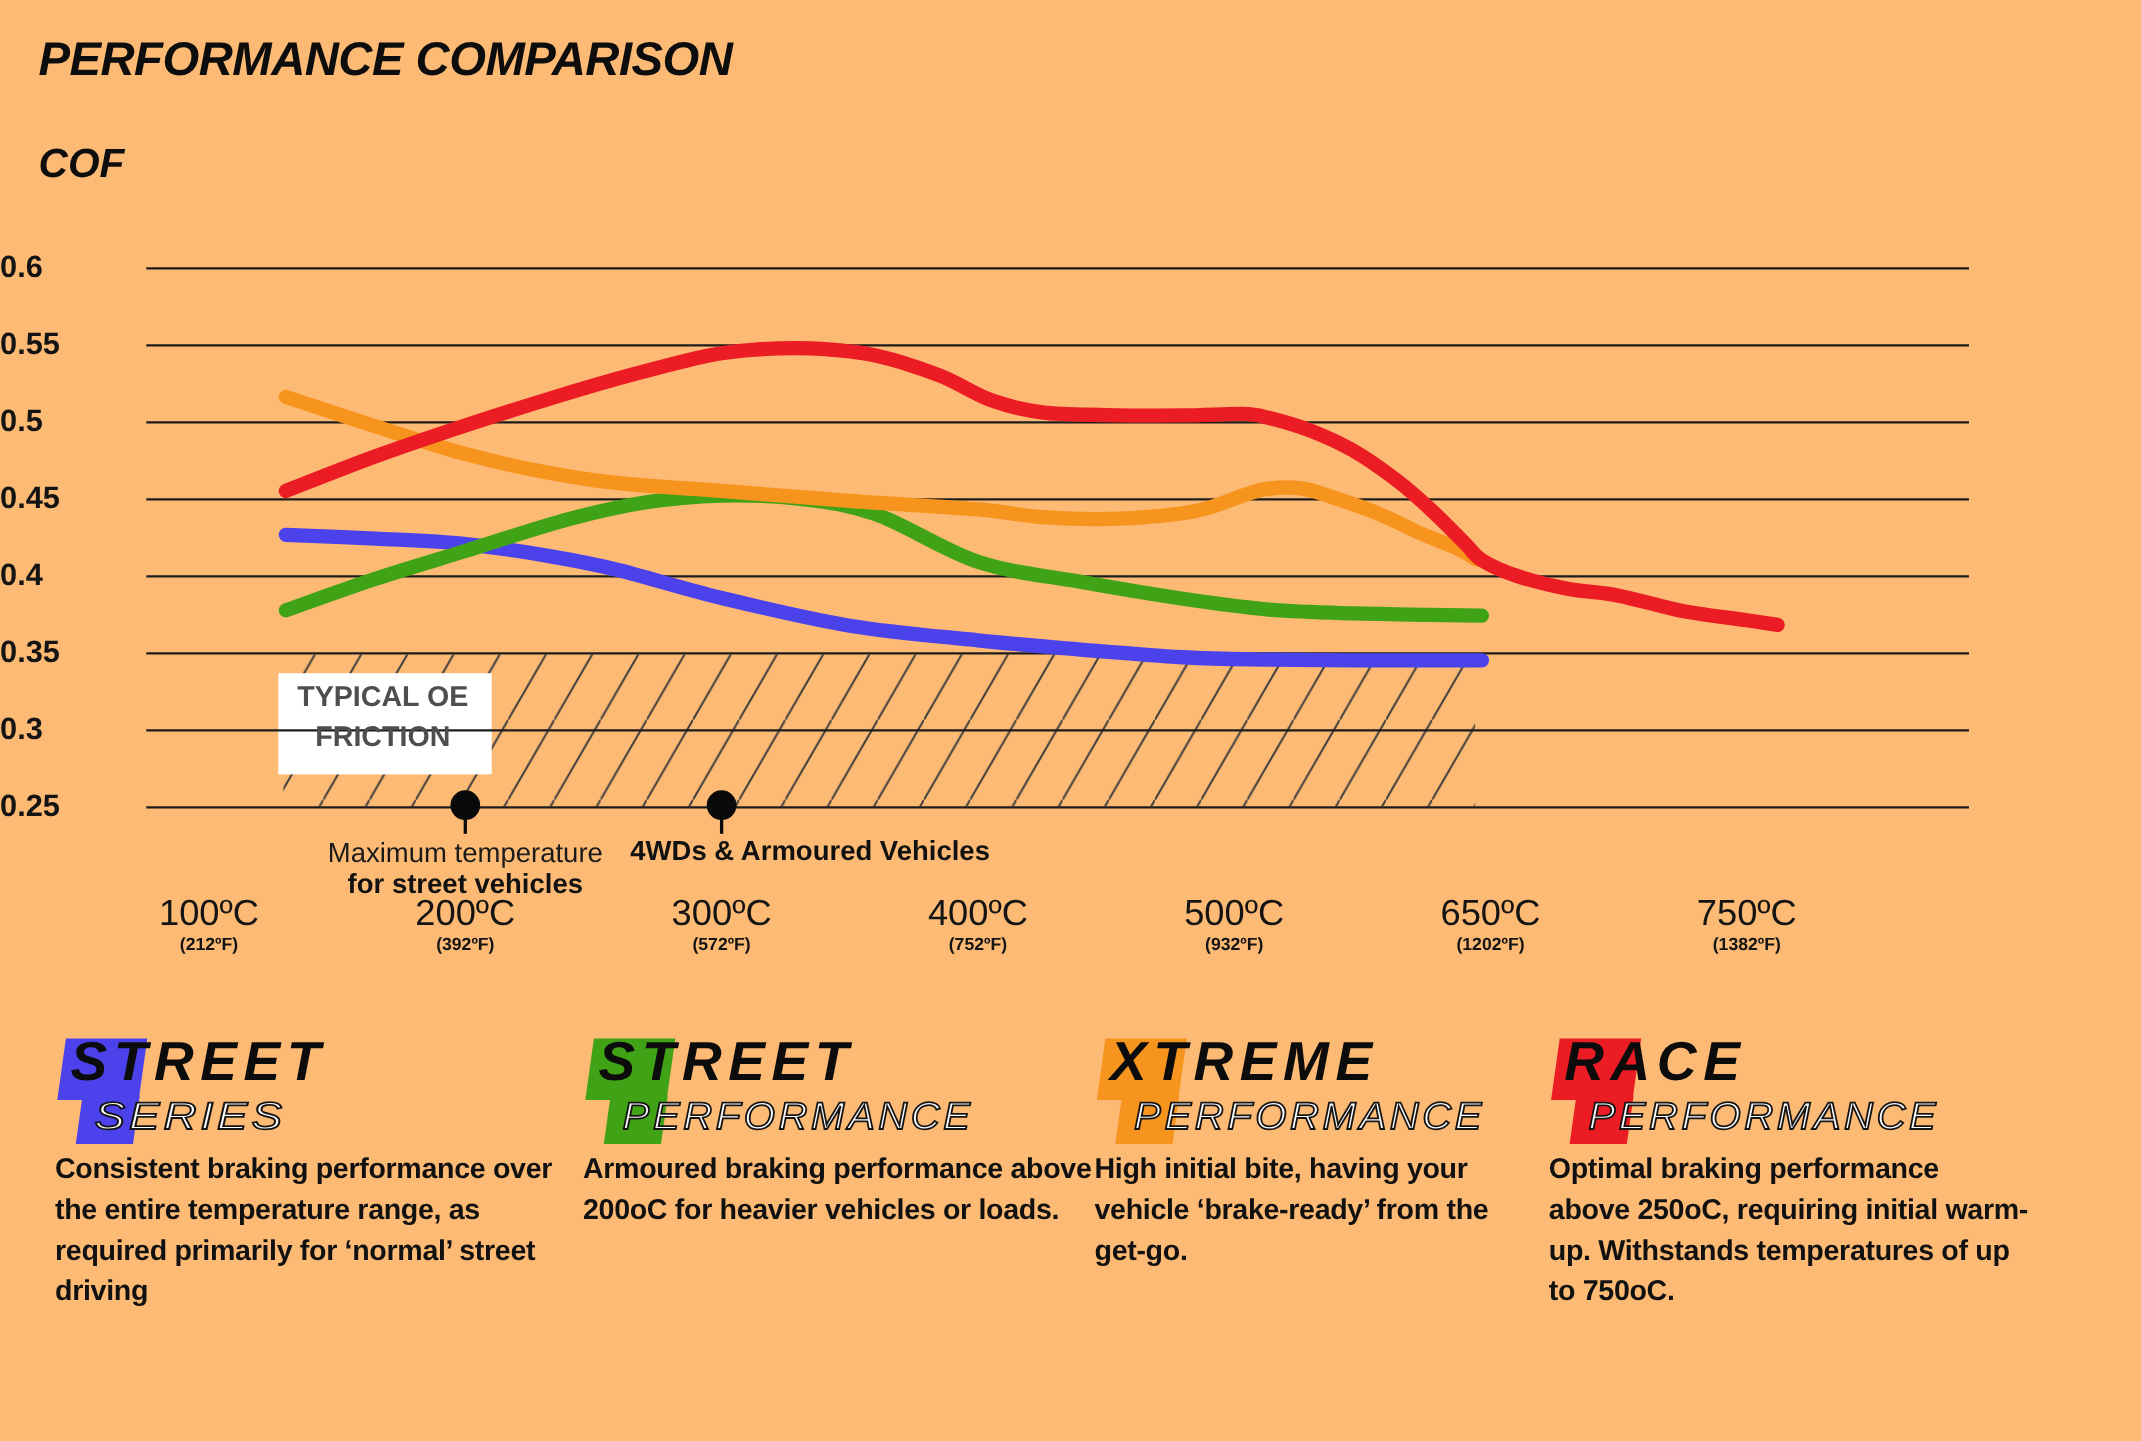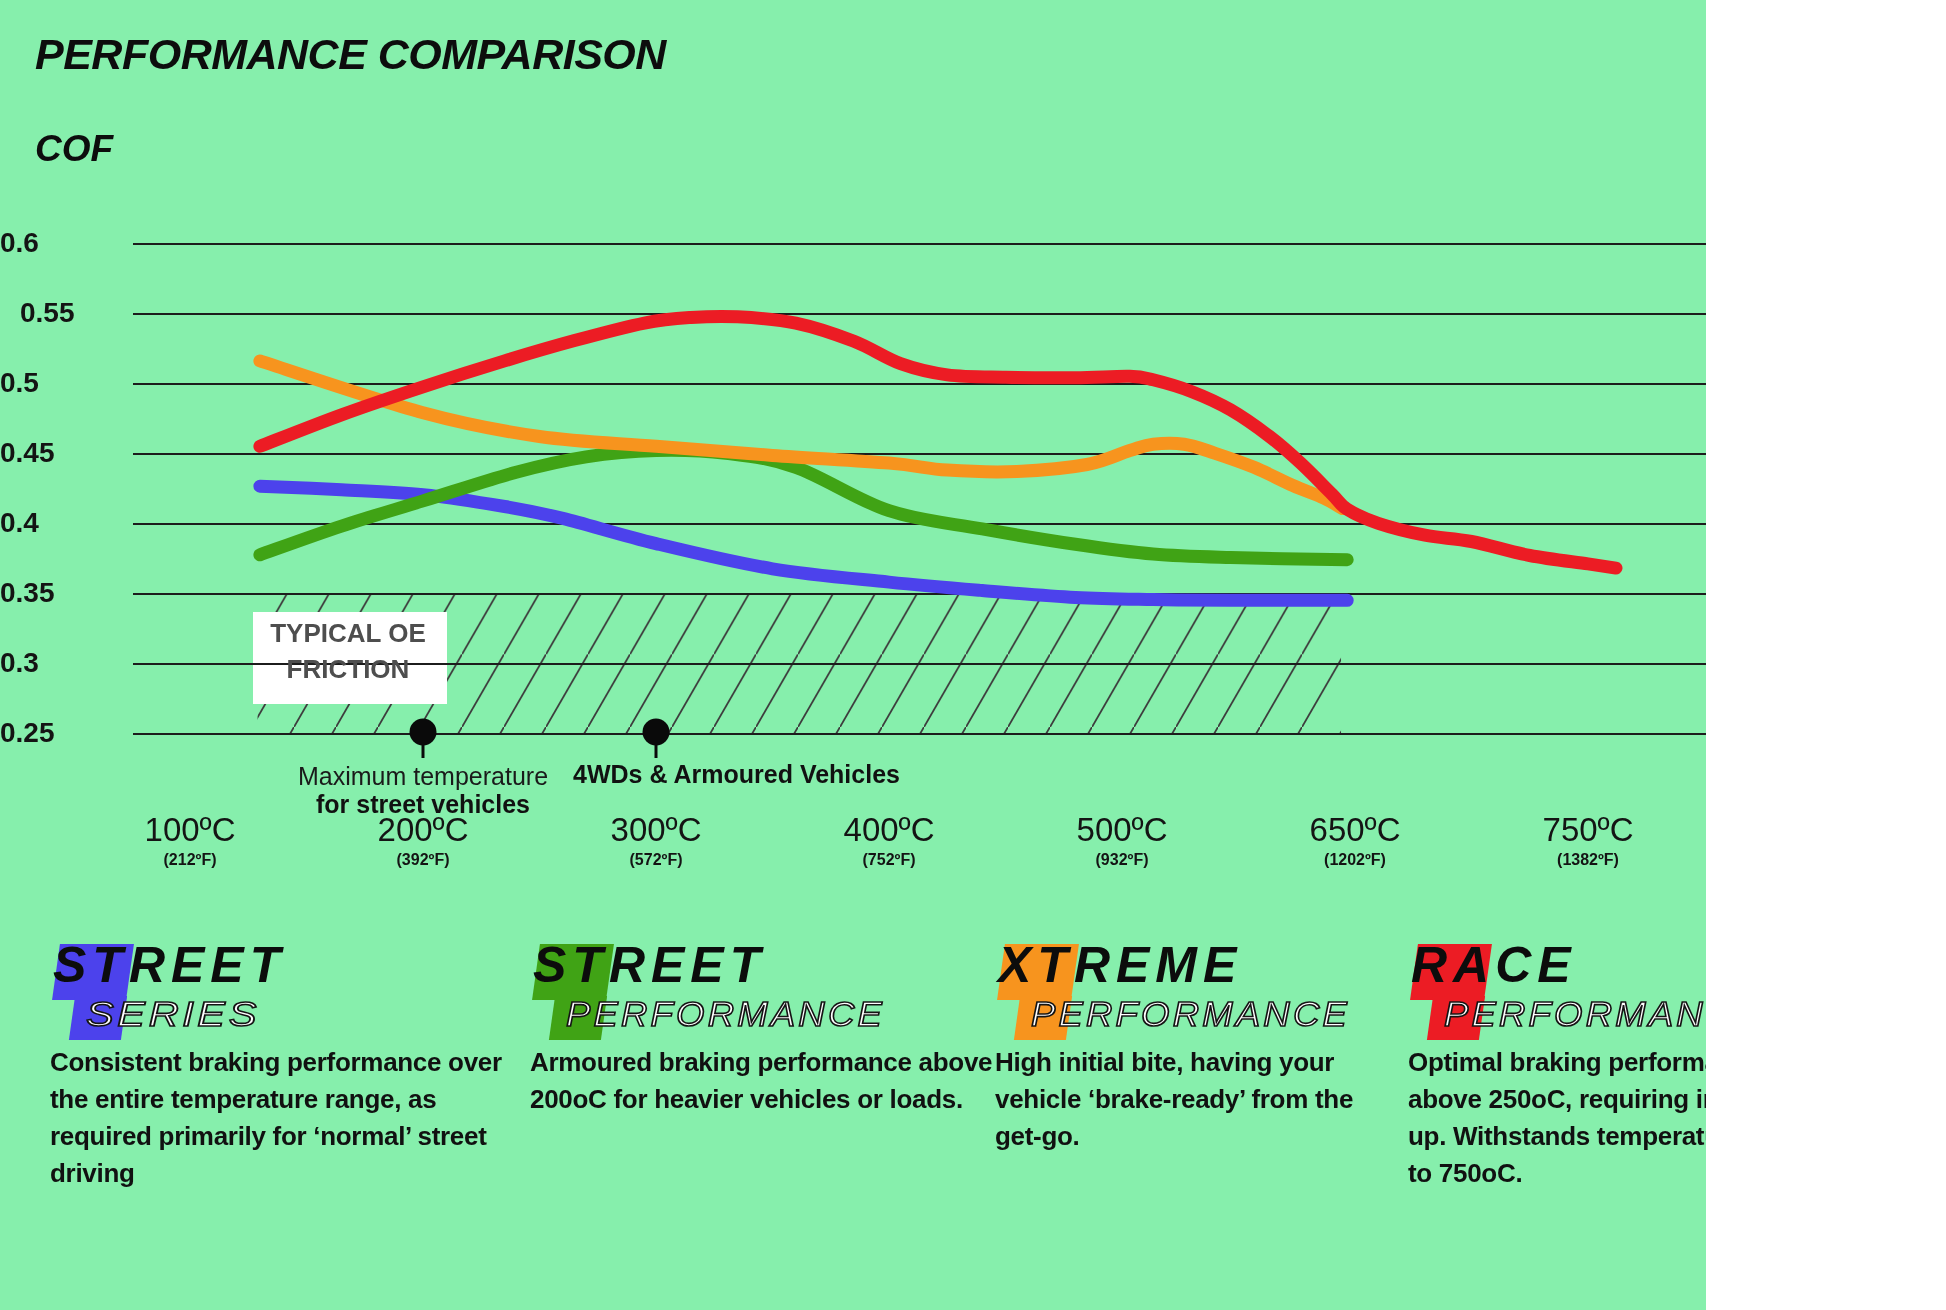--- a/index.html
+++ b/index.html
@@ -1,16 +1,16 @@
 <!DOCTYPE html>
 <html><head>
 <meta charset="utf-8">
 <style>
   html,body{margin:0;padding:0;background:#fff;}
-  #page{position:relative;width:1706px;height:1310px;background:#86efac;overflow:hidden;
+  #page{position:relative;width:1946px;height:1310px;background:#fdba74;overflow:hidden;
         font-family:"Liberation Sans","DejaVu Sans",sans-serif;color:#111;}
   #chart{position:absolute;left:0;top:0;pointer-events:none;}
   #page-title{position:absolute;left:35px;top:30px;margin:0;font-size:43px;font-weight:800;
         font-style:italic;letter-spacing:-0.5px;color:#0d0d0d;}
   #cof-label{position:absolute;left:35px;top:128px;font-size:37px;font-weight:800;font-style:italic;color:#0d0d0d;}
   .ylab{position:absolute;left:0;width:112px;text-align:left;font-size:28px;font-weight:700;color:#141414;}
   .xtick{position:absolute;top:814px;transform:translateX(-50%);text-align:center;white-space:nowrap;}
   .xtick .c{font-size:33px;font-weight:400;line-height:32px;color:#141414;}
   .xtick .f{font-size:16px;font-weight:700;line-height:27px;color:#141414;}
   #oe-label{position:absolute;left:252px;top:615px;width:192px;text-align:center;
@@ -18,21 +18,21 @@
   .ann{position:absolute;white-space:nowrap;}
   .ann .l1{font-size:25px;font-weight:400;line-height:28px;color:#1a1a1a;text-align:right;}
   .ann .l2{font-size:25px;font-weight:700;line-height:29px;color:#111;}
   #ann1{left:423px;top:762px;transform:translateX(-50%);text-align:center;}
   #ann2{left:573px;top:760px;text-align:left;}
   .leg-col{position:absolute;top:942px;}
   .logo{position:relative;height:100px;}
   .blk{position:absolute;transform:skewX(-8deg);}
   .b1{left:6px;top:2px;width:74px;height:56px;}
   .b2{left:22px;top:54px;width:52px;height:44px;}
-  .word{position:absolute;left:3px;top:-6px;font-size:50px;font-weight:800;font-style:italic;
+  .word{position:absolute;left:14px;top:-6px;font-size:50px;font-weight:800;font-style:italic;
         letter-spacing:6px;color:#0c0c0c;z-index:2;white-space:nowrap;}
   .sub{position:absolute;left:34px;top:50px;z-index:2;overflow:visible;}
   .desc{position:absolute;top:102px;font-size:26px;font-weight:700;letter-spacing:-0.3px;
         line-height:37px;color:#111;white-space:pre;}
 </style>
 </head>
 <body>
 
 <div id="page">
   <h1 id="page-title">PERFORMANCE COMPARISON</h1>
@@ -59,21 +59,21 @@
       <path d="M259.9 360.9C287.0833333333333 369.5333333333333,376.4 400.09999999999997,423 412.7C469.6 425.3,500.6666666666667 430.9,539.5 436.5C578.3333333333334 442.1,617.1666666666666 443.15000000000003,656 446.3C694.8333333333334 449.45,733.6666666666666 452.59999999999997,772.5 455.4C811.3333333333334 458.2,859.8666666666667 460.65000000000003,889 463.1C918.1333333333333 465.55,925.9499999999999 468.70000000000005,947.3 470.1C968.65 471.5,993.8166666666667 472.43333333333334,1017.1 471.5C1040.3833333333334 470.56666666666666,1068.2166666666667 468,1087 464.5C1105.7833333333333 461,1118.7833333333333 453.8833333333333,1129.8 450.5C1140.8166666666666 447.1166666666667,1144.05 445.25,1153.1 444.2C1162.1499999999999 443.15,1173.75 442.68333333333334,1184.1 444.2C1194.4499999999998 445.71666666666664,1203.55 449.45,1215.2 453.3C1226.8500000000001 457.15000000000003,1241.05 461.93333333333334,1254 467.3C1266.95 472.6666666666667,1281.25 480.3666666666667,1292.9 485.5C1304.5500000000002 490.6333333333333,1315.6166666666668 494.25,1323.9 498.1C1332.1833333333334 501.95000000000005,1339.4833333333333 506.85,1342.6 508.6" fill="none" stroke="#f7941e" stroke-width="13" stroke-linecap="round" stroke-linejoin="round"></path>
       <path d="M259.9 446.3C273.5 441.05,314.31666666666666 424.7166666666667,341.5 414.8C368.68333333333334 404.8833333333333,395.81666666666666 395.78333333333336,423 386.8C450.18333333333334 377.81666666666666,479.35 368.59999999999997,504.6 360.9C529.85 353.2,551.2 346.90000000000003,574.5 340.6C597.8 334.3,624.9833333333333 326.95000000000005,644.4 323.1C663.8166666666666 319.25,675.4833333333333 318.55,691 317.5C706.5166666666667 316.45,720.0333333333333 315.8666666666667,737.5 316.8C754.9666666666667 317.73333333333335,776.3833333333333 319.0166666666667,795.8 323.1C815.2166666666666 327.18333333333334,836.5333333333333 334.53333333333336,854 341.3C871.4666666666667 348.06666666666666,885.0500000000001 358.1,900.6 363.7C916.15 369.29999999999995,929.8166666666666 372.6333333333333,947.3 374.9C964.7833333333333 377.16666666666663,984.15 376.83333333333337,1005.5 377.3C1026.85 377.76666666666665,1054.6833333333334 377.8666666666667,1075.4 377.7C1096.1166666666668 377.5333333333333,1116.85 375.95,1129.8 376.3C1142.75 376.65000000000003,1142.75 377.23333333333335,1153.1 379.8C1163.4499999999998 382.3666666666667,1178.9666666666667 386.68333333333334,1191.9 391.7C1204.8333333333335 396.71666666666664,1217.75 402.4333333333333,1230.7 409.9C1243.65 417.3666666666667,1257.9499999999998 427.6333333333333,1269.6 436.5C1281.25 445.3666666666667,1290.25 453.53333333333336,1300.6 463.1C1310.9499999999998 472.6666666666667,1323.9333333333334 486.2,1331.7 493.9C1339.4666666666667 501.59999999999997,1339.4333333333334 504.40000000000003,1347.2 509.3C1354.9666666666667 514.2,1365.35 518.9833333333332,1378.3 523.3C1391.25 527.6166666666667,1409.3666666666668 532.1666666666667,1424.9 535.2C1440.4333333333334 538.2333333333333,1454.0166666666667 538.1166666666667,1471.5 541.5C1488.9833333333333 544.8833333333333,1510.3833333333332 551.7666666666667,1529.8 555.5C1549.2166666666667 559.2333333333333,1573.6333333333332 561.8,1588 563.9C1602.3666666666668 566,1611.3333333333333 567.4,1616 568.1" fill="none" stroke="#ec1c24" stroke-width="13" stroke-linecap="round" stroke-linejoin="round"></path>
       <line x1="423" y1="732" x2="423" y2="758" stroke="#0a0a0a" stroke-width="3"></line>
       <circle cx="423" cy="732" r="13.5" fill="#0a0a0a"></circle>
       <line x1="656" y1="732" x2="656" y2="758" stroke="#0a0a0a" stroke-width="3"></line>
       <circle cx="656" cy="732" r="13.5" fill="#0a0a0a"></circle>
     </svg>
 
   <div id="ylabels">
       <div class="ylab" style="top: 227px;">0.6</div>
-      <div class="ylab" style="top: 297px; margin-left: 20px;">0.55</div>
+      <div class="ylab" style="top: 297px;">0.55</div>
       <div class="ylab" style="top: 367px;">0.5</div>
       <div class="ylab" style="top: 437px;">0.45</div>
       <div class="ylab" style="top: 507px;">0.4</div>
       <div class="ylab" style="top: 577px;">0.35</div>
       <div class="ylab" style="top: 647px;">0.3</div>
       <div class="ylab" style="top: 717px;">0.25</div>
     </div>
   <div id="xlabels">
       <div class="xtick" style="left: 190px;">
         <div class="c">100ºC</div>

